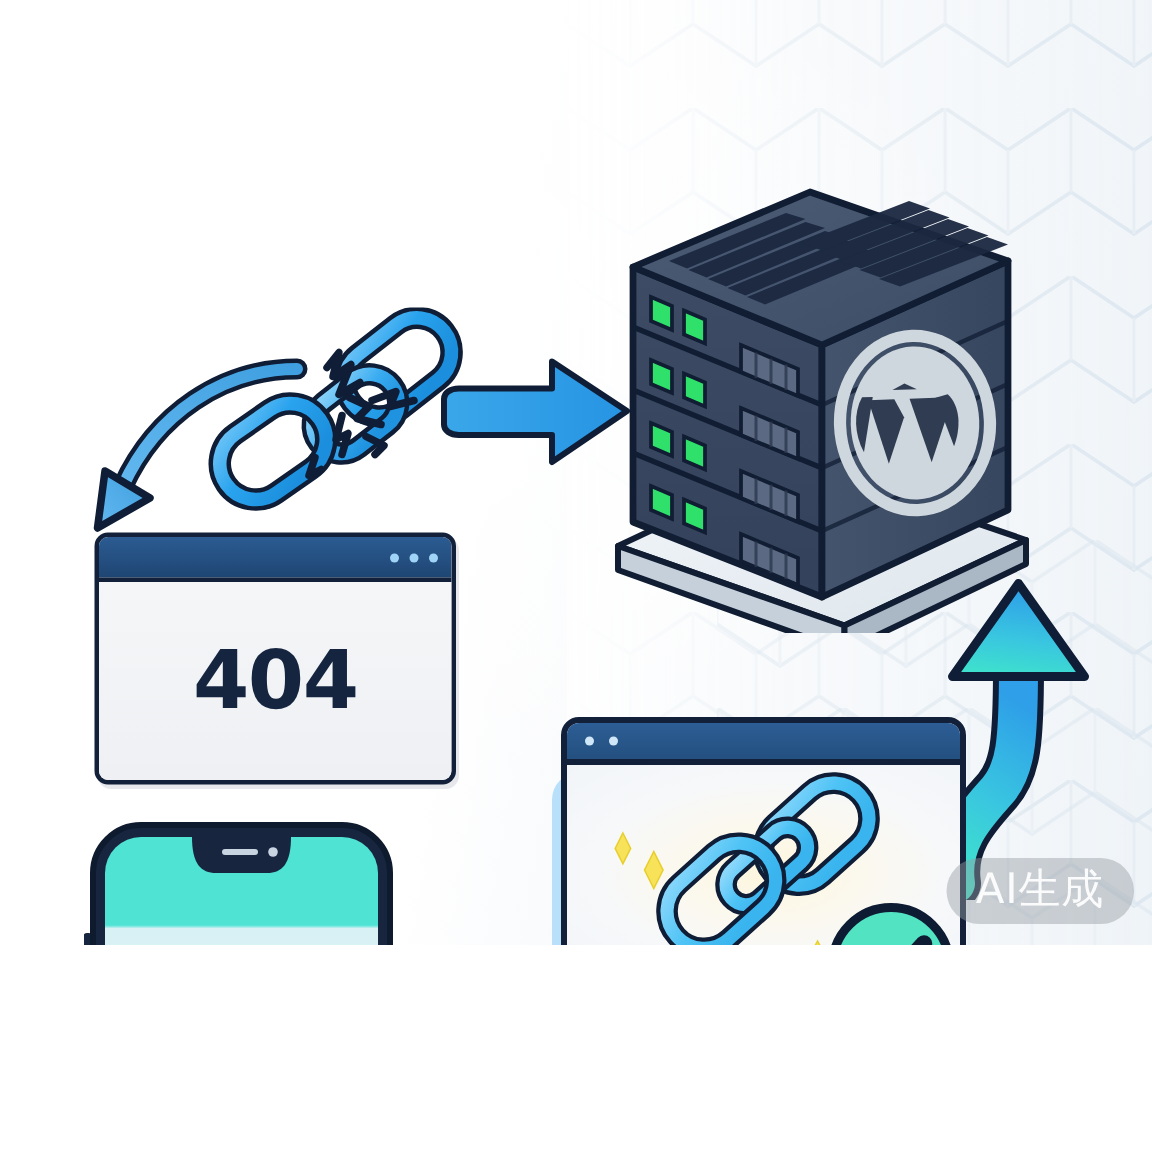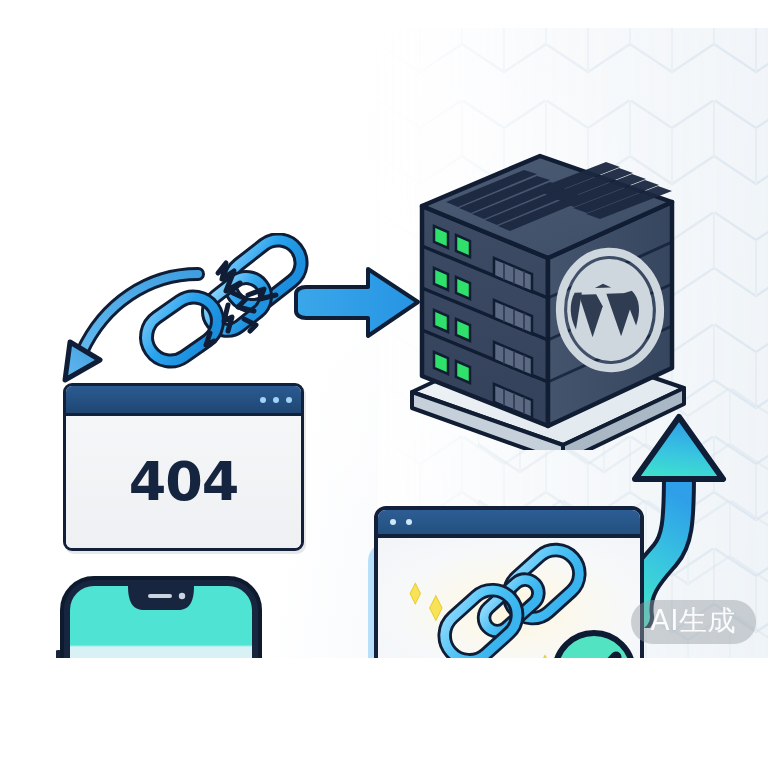--- a/index.html
+++ b/index.html
@@ -9,21 +9,20 @@
   }
   body {
     font-family: "Liberation Sans", sans-serif;
   }
   #stage {
     position: relative;
     width: 768px;
     height: 630px;
     overflow: hidden;
     background: #fcfdfe;
-    margin-top: 28px;
   }
   
   .bg-base {
     position: absolute;
     inset: 0;
     background:
       linear-gradient(100deg, #ffffff 0%, #ffffff 42%, #f4f7fa 64%, #eef3f7 100%);
   }
   .bg-chevron {
     position: absolute;

